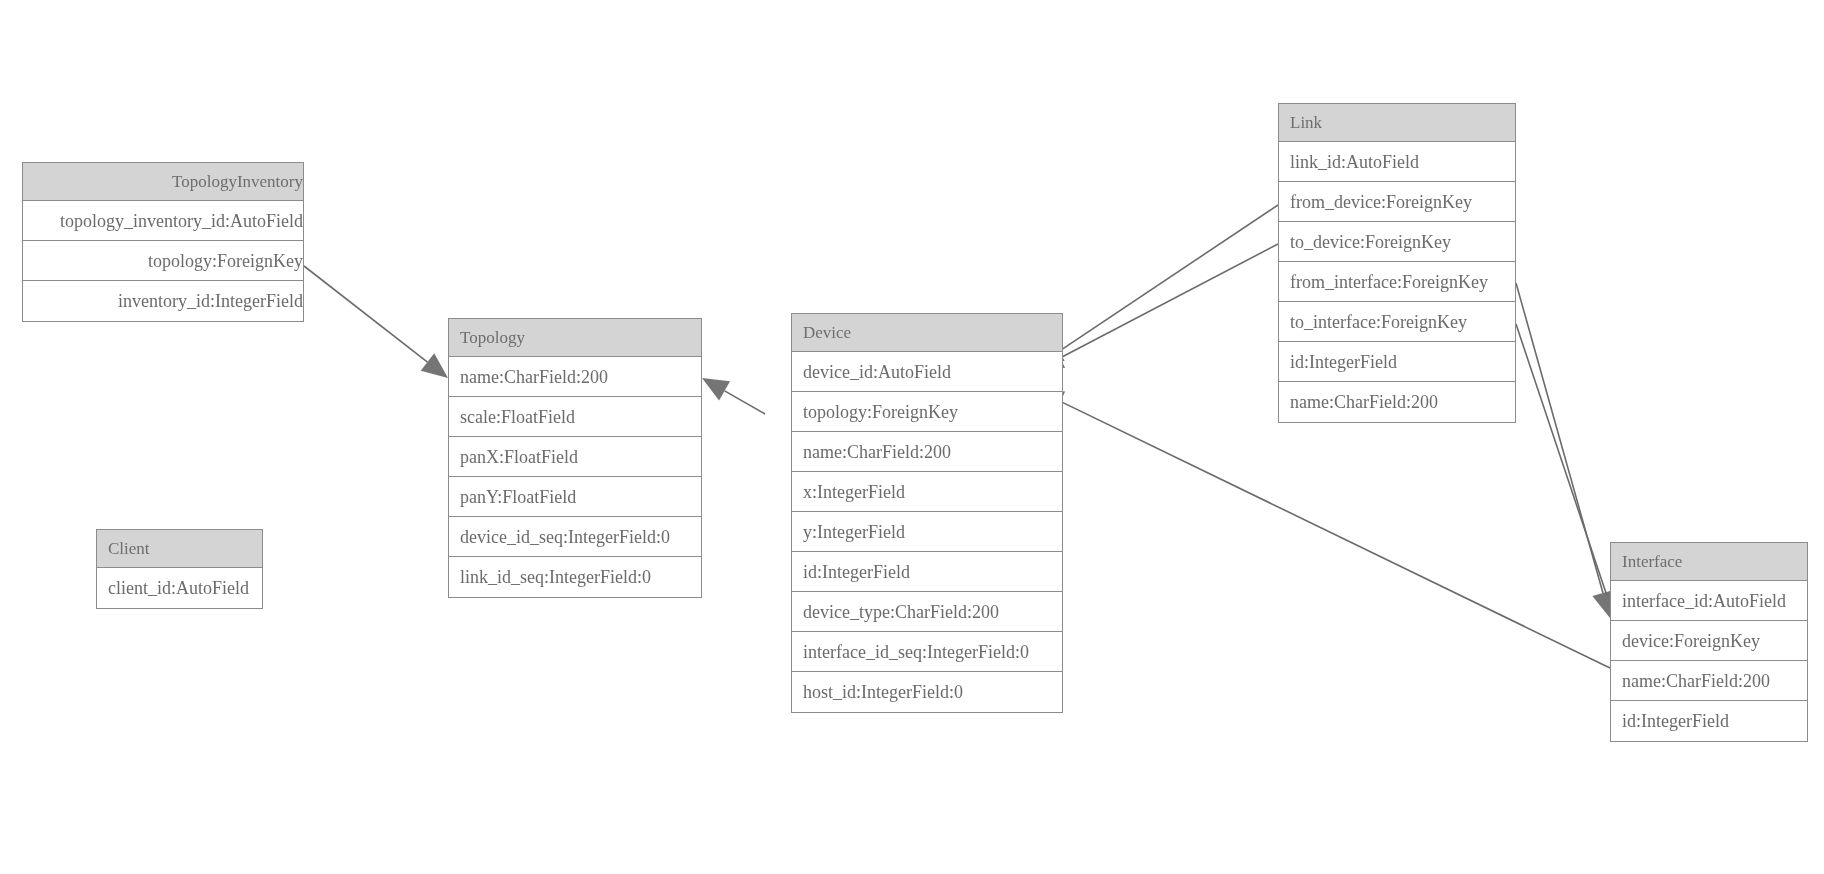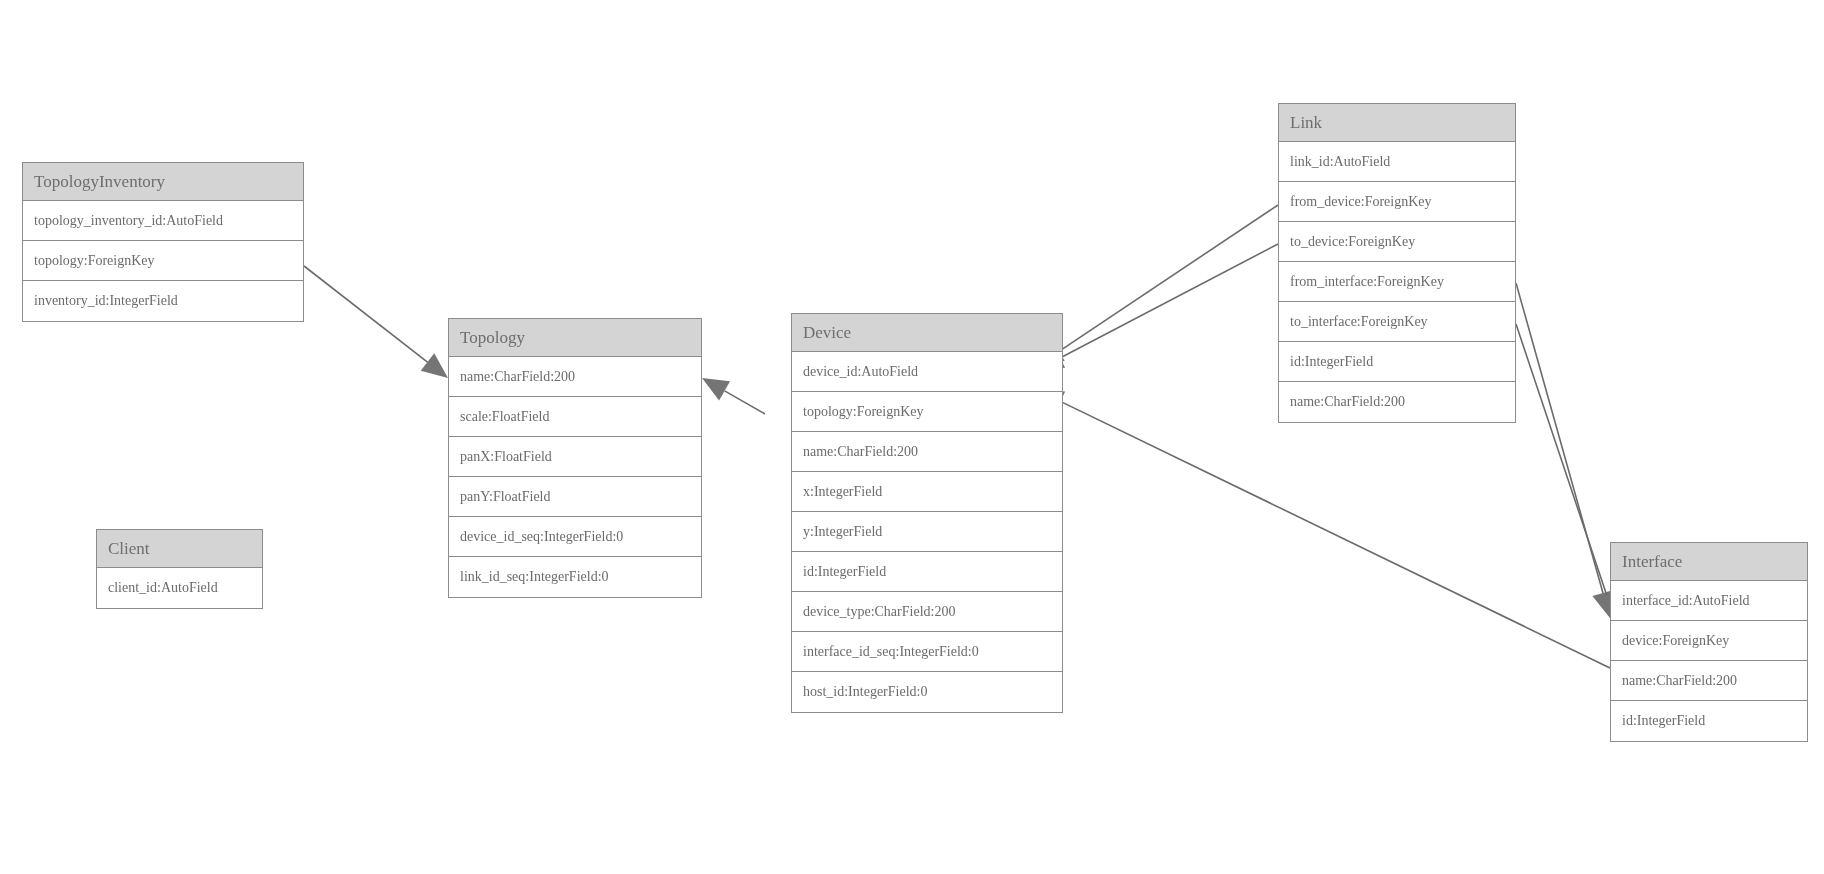--- a/index.html
+++ b/index.html
@@ -45,21 +45,21 @@
     padding-left: 11px;
     white-space: nowrap;
     overflow: hidden;
   }
   .entity-row {
     box-sizing: border-box;
     height: 40px;
     line-height: 40px;
     border-bottom: 1px solid #8c8c8c;
     color: #6b6b6b;
-    font-size: 14px;
+    font-size: 18px;
     padding-left: 11px;
     white-space: nowrap;
     overflow: hidden;
     background: #ffffff;
   }
   .entity-row:last-child {
     border-bottom: none;
   }
 </style>
 </head>
@@ -90,21 +90,21 @@
       <g>
         <line x1="1516" y1="324" x2="1606.7530916722296" y2="595.3425771210098" stroke="#6b6b6b" stroke-width="1.6"></line>
         <polygon points="1615,620 1596.32110506958,598.8316537212203 1617.1850782748793,591.8535005207992" fill="#757575"></polygon>
       </g>
       <g>
         <line x1="1610" y1="668" x2="1060.392252170747" y2="401.34912059942" stroke="#6b6b6b" stroke-width="1.6"></line>
         <polygon points="1037,390 1065.1938031935786,391.4523985271809 1055.5907011479155,411.24584267165915" fill="#757575"></polygon>
       </g>
     </svg>
   <div id="entity-layer">
-      <div class="entity" style="left: 22px; top: 162px; width: 282px;">
+      <div class="entity" style="left: 22px; top: 162px; width: 282px; text-align: right;">
         <div class="entity-header">TopologyInventory</div>
         <div class="entity-row">topology_inventory_id:AutoField</div>
         <div class="entity-row">topology:ForeignKey</div>
         <div class="entity-row">inventory_id:IntegerField</div>
       </div>
       <div class="entity" style="left: 448px; top: 318px; width: 254px;">
         <div class="entity-header">Topology</div>
         <div class="entity-row">name:CharField:200</div>
         <div class="entity-row">scale:FloatField</div>
         <div class="entity-row">panX:FloatField</div>

